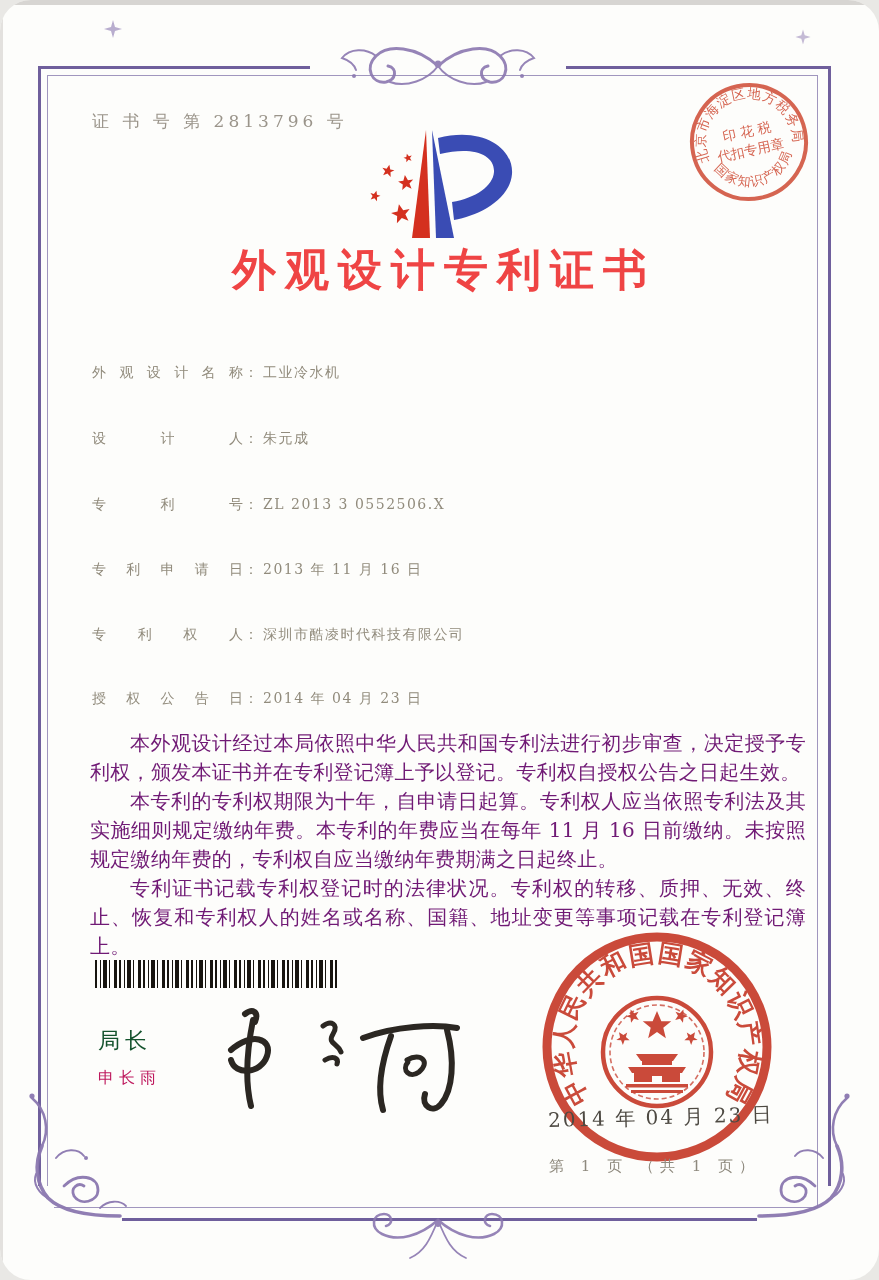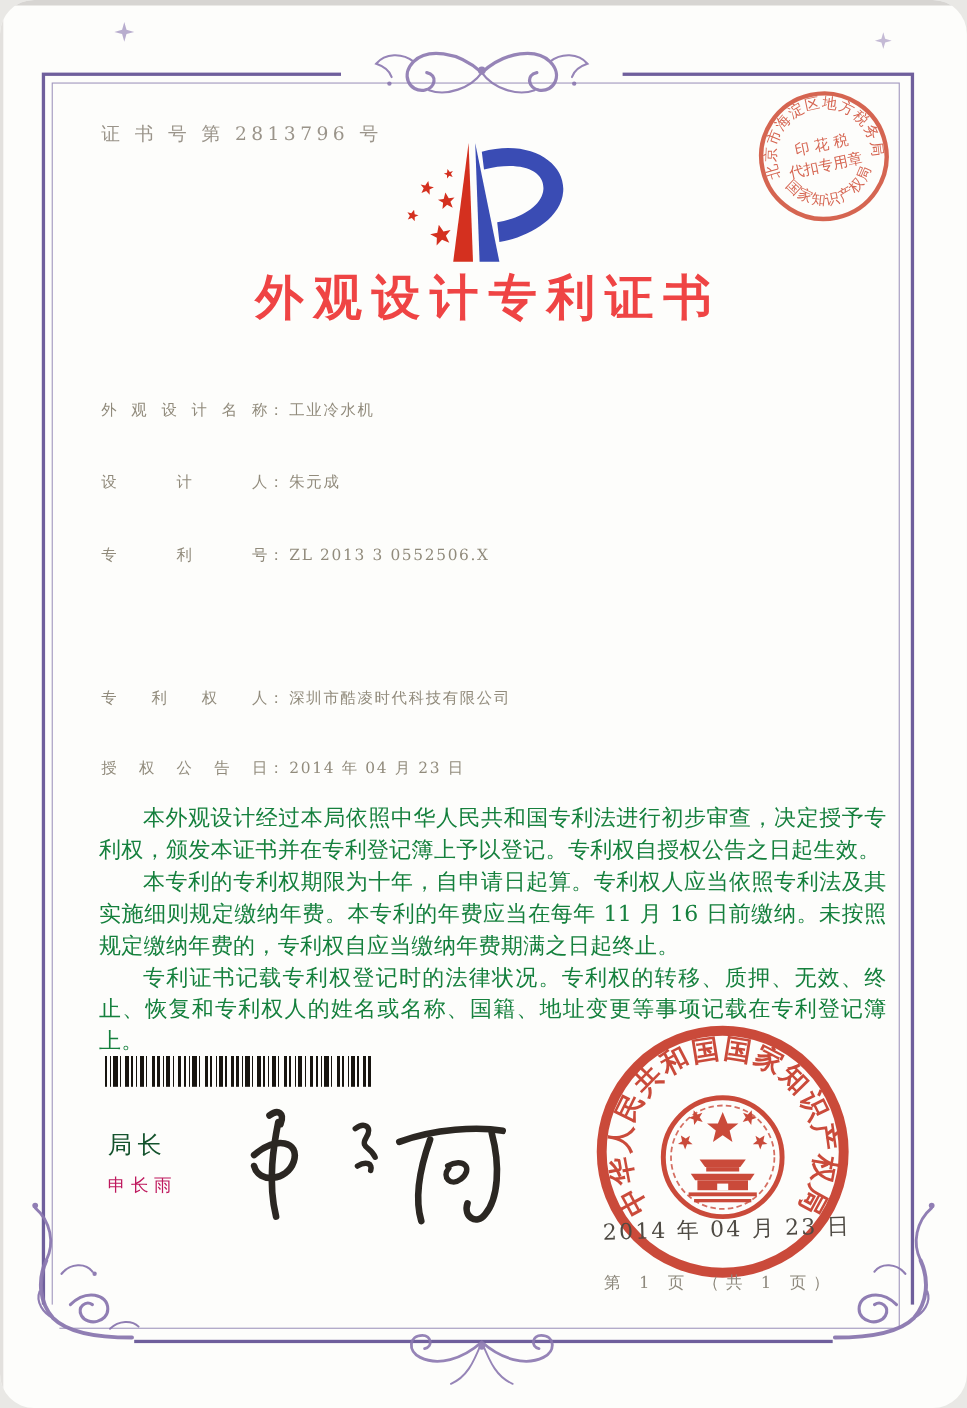--- a/index.html
+++ b/index.html
@@ -28,21 +28,21 @@
 
   .field-row{position:absolute;left:92px;font-size:14px;color:#918b7c;
     letter-spacing:1px;white-space:nowrap;}
   .flabel{display:inline-block;width:152px;text-align:justify;text-align-last:justify;
     vertical-align:bottom;}
   .fcolon{display:inline-block;margin-right:4px;}
   .fvalue{letter-spacing:1.5px;}
   .row-0{top:364px;} .row-1{top:430px;font-family:Liberation Serif, serif;} .row-2{top:496px;}
   .row-3{top:561px;} .row-4{top:626px;} .row-5{top:690px;}
 
-  .body-text{position:absolute;left:90px;top:729px;width:716px;color:#15803d;
+  .body-text{position:absolute;left:90px;top:729px;width:716px;color:#701a75;
     font-size:20px;line-height:29px;text-align:justify;}
   .body-text p{margin:0;text-indent:2em;letter-spacing:.3px;}
 
   .barcode{position:absolute;left:95px;top:960px;width:244px;height:28px;
     background:repeating-linear-gradient(90deg,
       #17140f 0 2px,transparent 2px 5px,
       #17140f 5px 6px,transparent 6px 8px,
       #17140f 8px 12px,transparent 12px 14px,
       #17140f 14px 15px,transparent 15px 19px,
       #17140f 19px 22px,transparent 22px 24px);}
@@ -152,20 +152,23 @@
   <h1 class="title">外观设计专利证书</h1>
 
   <div class="field-row row-0">
     <span class="flabel">外观设计名称</span><span class="fcolon">：</span><span class="fvalue">工业冷水机</span>
   </div>
   <div class="field-row row-1">
     <span class="flabel">设 计 人</span><span class="fcolon">：</span><span class="fvalue">朱元成</span>
   </div>
   <div class="field-row row-2">
     <span class="flabel">专 利 号</span><span class="fcolon">：</span><span class="fvalue">ZL 2013 3 0552506.X</span>
+  </div>
+  <div class="field-row row-3">
+    <span class="flabel">专利申请日</span><span class="fcolon">：</span><span class="fvalue">2013 年 11 月 16 日</span>
   </div>
   <div class="field-row row-4">
     <span class="flabel">专 利 权 人</span><span class="fcolon">：</span><span class="fvalue">深圳市酷凌时代科技有限公司</span>
   </div>
   <div class="field-row row-5">
     <span class="flabel">授权公告日</span><span class="fcolon">：</span><span class="fvalue">2014 年 04 月 23 日</span>
   </div>
 
   <div class="body-text">
     <p>本外观设计经过本局依照中华人民共和国专利法进行初步审查，决定授予专利权，颁发本证书并在专利登记簿上予以登记。专利权自授权公告之日起生效。</p>

